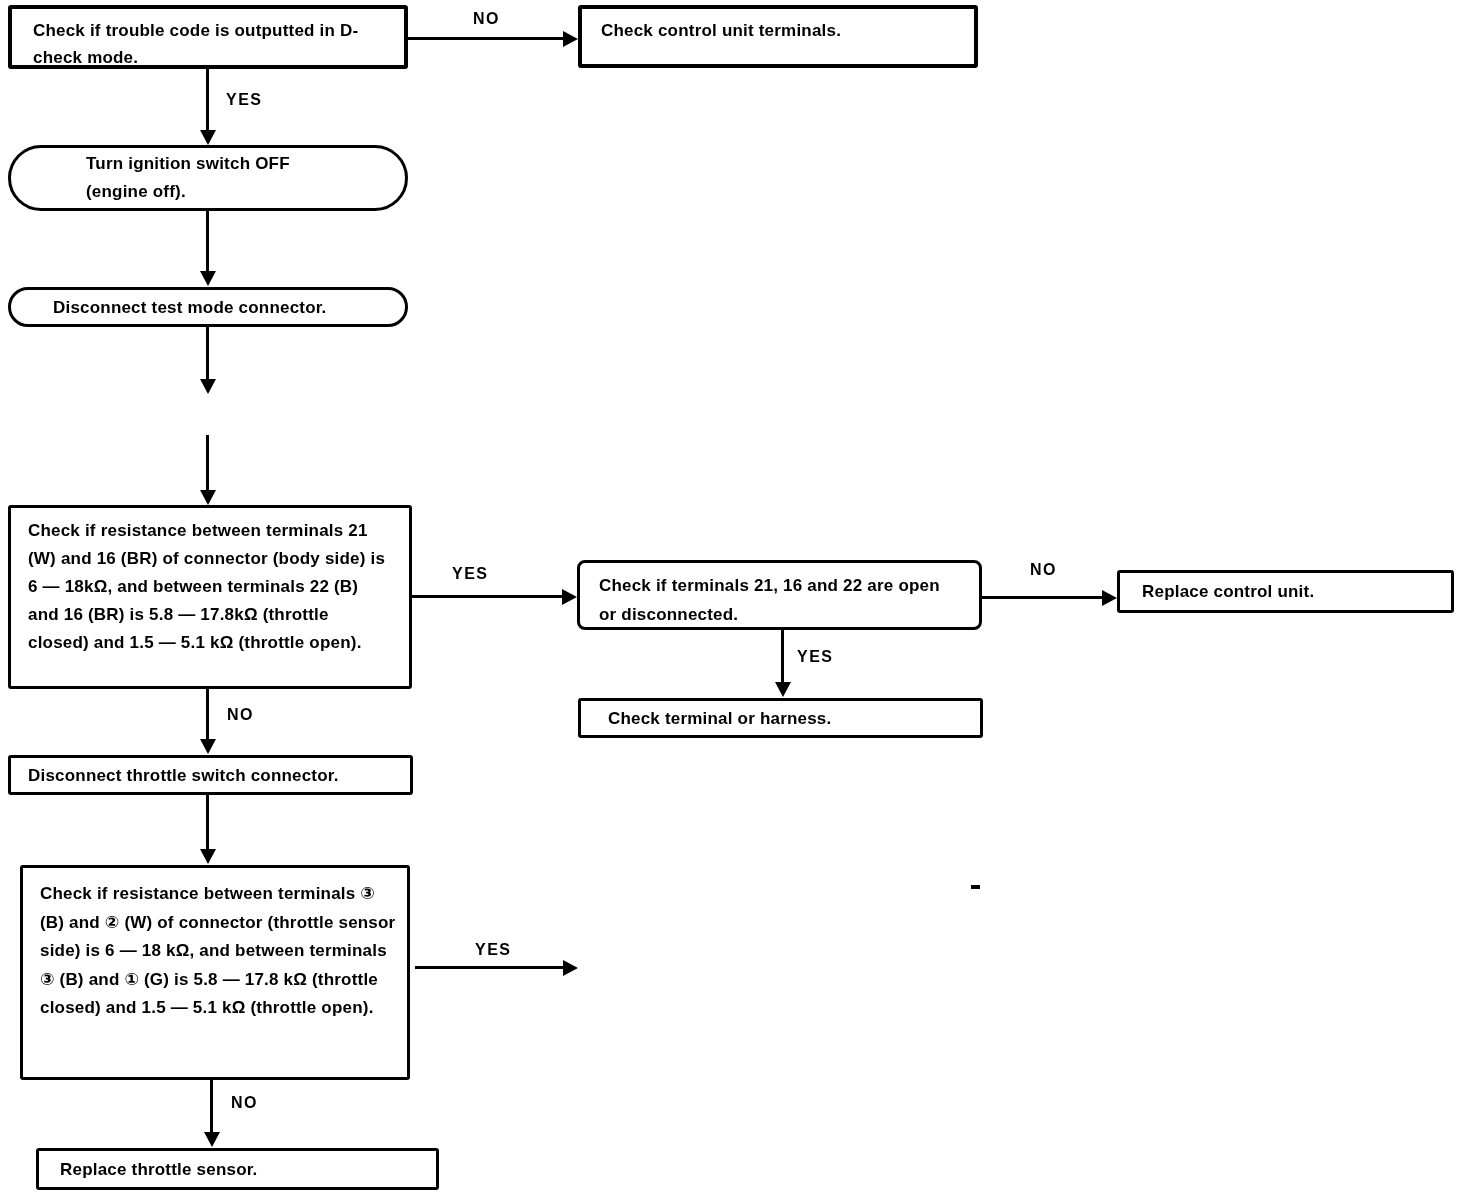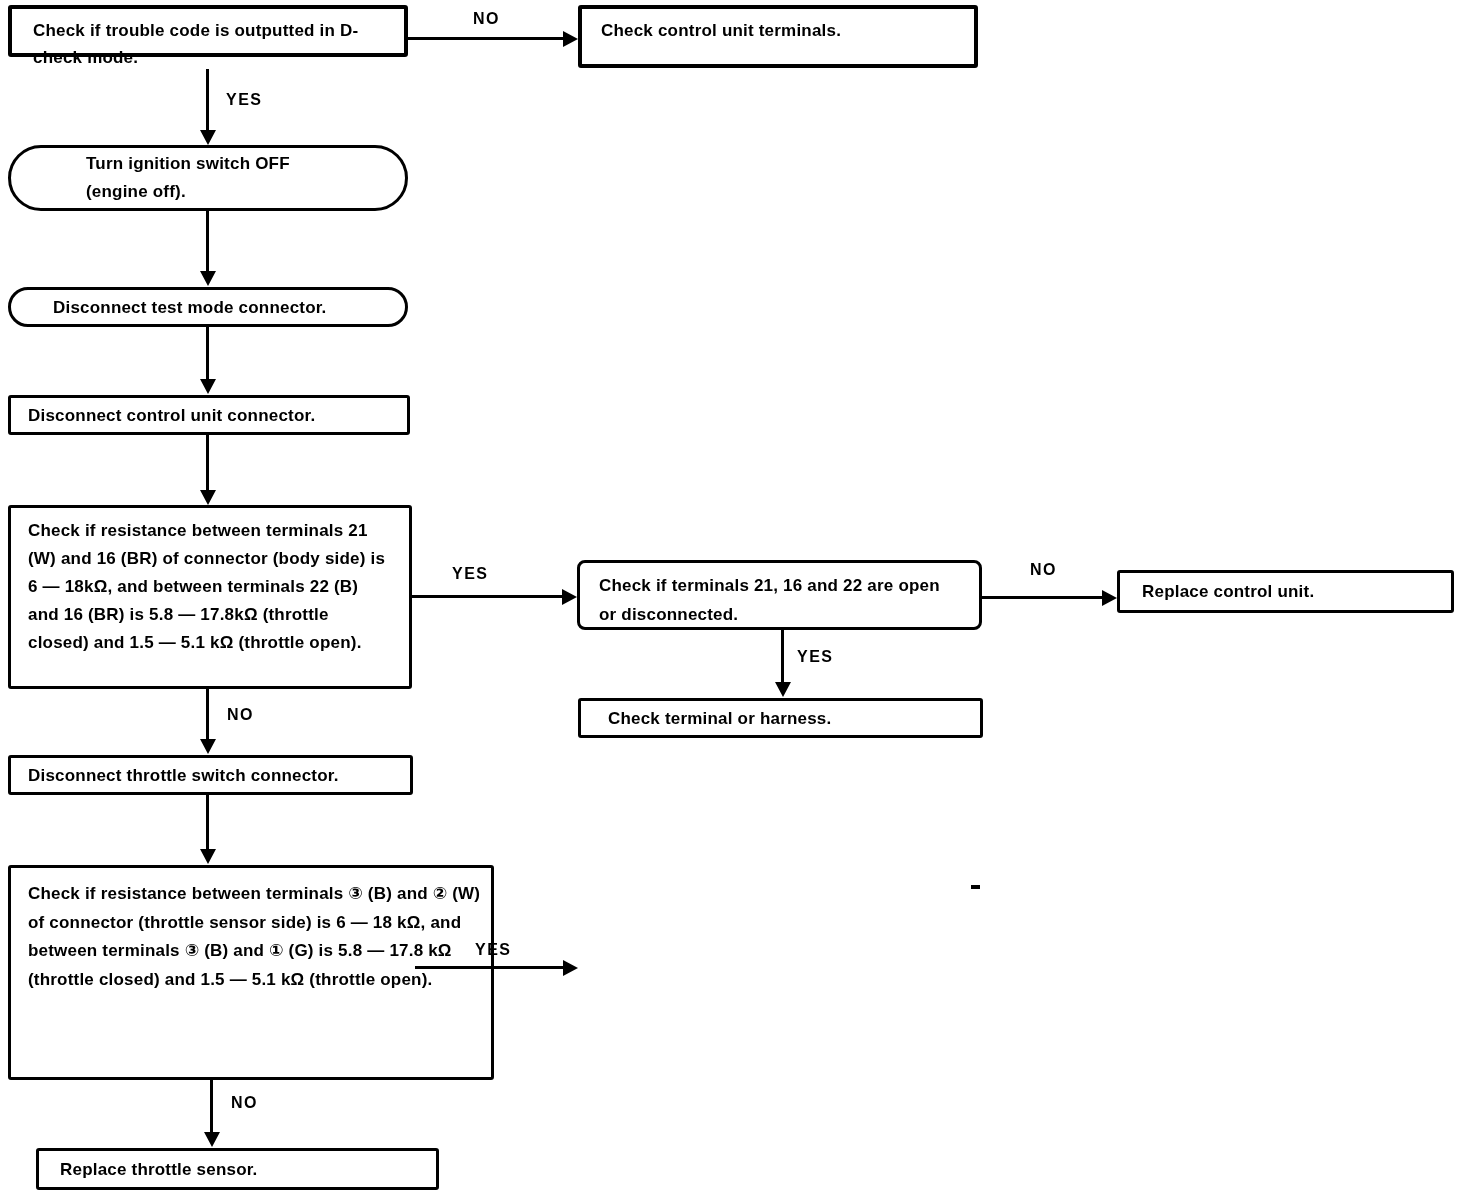--- a/index.html
+++ b/index.html
@@ -29,21 +29,21 @@
     border-left:8px solid transparent; border-right:8px solid transparent;
     border-top:15px solid #000; }
   .edge-label { position:absolute; font-size:16px; font-weight:700; letter-spacing:1.5px; }
   .artifact { position:absolute; background:#000; }
 </style>
 </head>
 <body>
 
 <div class="canvas">
 
-  <div class="node rect thick vtop" style="left:8px; top:5px; width:400px; height:52px; padding:8px 20px 16px 21px;">
+  <div class="node rect thick vtop" style="left:8px; top:5px; width:400px; height:64px; padding:8px 20px 16px 21px;">
     <span>Check if trouble code is outputted in D-check mode.</span>
   </div>
 
   <div class="hline" style="left:408px; top:37px; width:155px;"></div>
   <div class="arr-r" style="left:563px; top:31px;"></div>
   <div class="edge-label" style="left:473px; top:10px;">NO</div>
 
   <div class="node rect thick vtop" style="left:578px; top:5px; width:400px; height:63px; padding:8px 18px 0 19px;">
     <span>Check control unit terminals.</span>
   </div>
@@ -59,23 +59,20 @@
   <div class="vline" style="left:206px; top:211px; height:61px;"></div>
   <div class="arr-d" style="left:200px; top:271px;"></div>
 
   <div class="node stadium-sm vcenter" style="left:8px; top:287px; width:400px; height:40px; padding:0 20px 0 42px;">
     <span>Disconnect test mode connector.</span>
   </div>
 
   <div class="vline" style="left:206px; top:327px; height:53px;"></div>
   <div class="arr-d" style="left:200px; top:379px;"></div>
 
-  <div class="node rect vcenter" style="left:8px; top:395px; width:402px; height:40px; padding:0 16px 0 17px;">
-    <span>Disconnect control unit connector.</span>
-  </div>
 
   <div class="vline" style="left:206px; top:435px; height:56px;"></div>
   <div class="arr-d" style="left:200px; top:490px;"></div>
 
   <div class="node rect" style="left:8px; top:505px; width:404px; height:184px; padding:9px 18px 0 17px; line-height:28px;">
     <span>Check if resistance between terminals 21 (W) and 16 (BR) of connector (body side) is 6 — 18kΩ, and between terminals 22 (B) and 16 (BR) is 5.8 — 17.8kΩ (throttle closed) and 1.5 — 5.1 kΩ (throttle open).</span>
   </div>
 
   <div class="hline" style="left:412px; top:595px; width:150px;"></div>
   <div class="arr-r" style="left:562px; top:589px;"></div>
@@ -105,21 +102,21 @@
   <div class="arr-d" style="left:200px; top:739px;"></div>
   <div class="edge-label" style="left:227px; top:706px;">NO</div>
 
   <div class="node rect vcenter" style="left:8px; top:755px; width:405px; height:40px; padding:0 12px 0 17px;">
     <span>Disconnect throttle switch connector.</span>
   </div>
 
   <div class="vline" style="left:206px; top:795px; height:55px;"></div>
   <div class="arr-d" style="left:200px; top:849px;"></div>
 
-  <div class="node rect" style="left:8px; top:865px; width:486px; height:215px; padding:12px 8px 0 17px; line-height:28.5px;">
+  <div class="node rect" style="left:20px; top:865px; width:390px; height:215px; padding:12px 8px 0 17px; line-height:28.5px;">
     <span>Check if resistance between terminals ③ (B) and ② (W) of connector (throttle sensor side) is 6 — 18 kΩ, and between terminals ③ (B) and ① (G) is 5.8 — 17.8 kΩ (throttle closed) and 1.5 — 5.1 kΩ (throttle open).</span>
   </div>
 
   <div class="hline" style="left:415px; top:966px; width:148px;"></div>
   <div class="arr-r" style="left:563px; top:960px;"></div>
   <div class="edge-label" style="left:475px; top:941px;">YES</div>
 
 
   <div class="vline" style="left:210px; top:1080px; height:53px;"></div>
   <div class="arr-d" style="left:204px; top:1132px;"></div>

